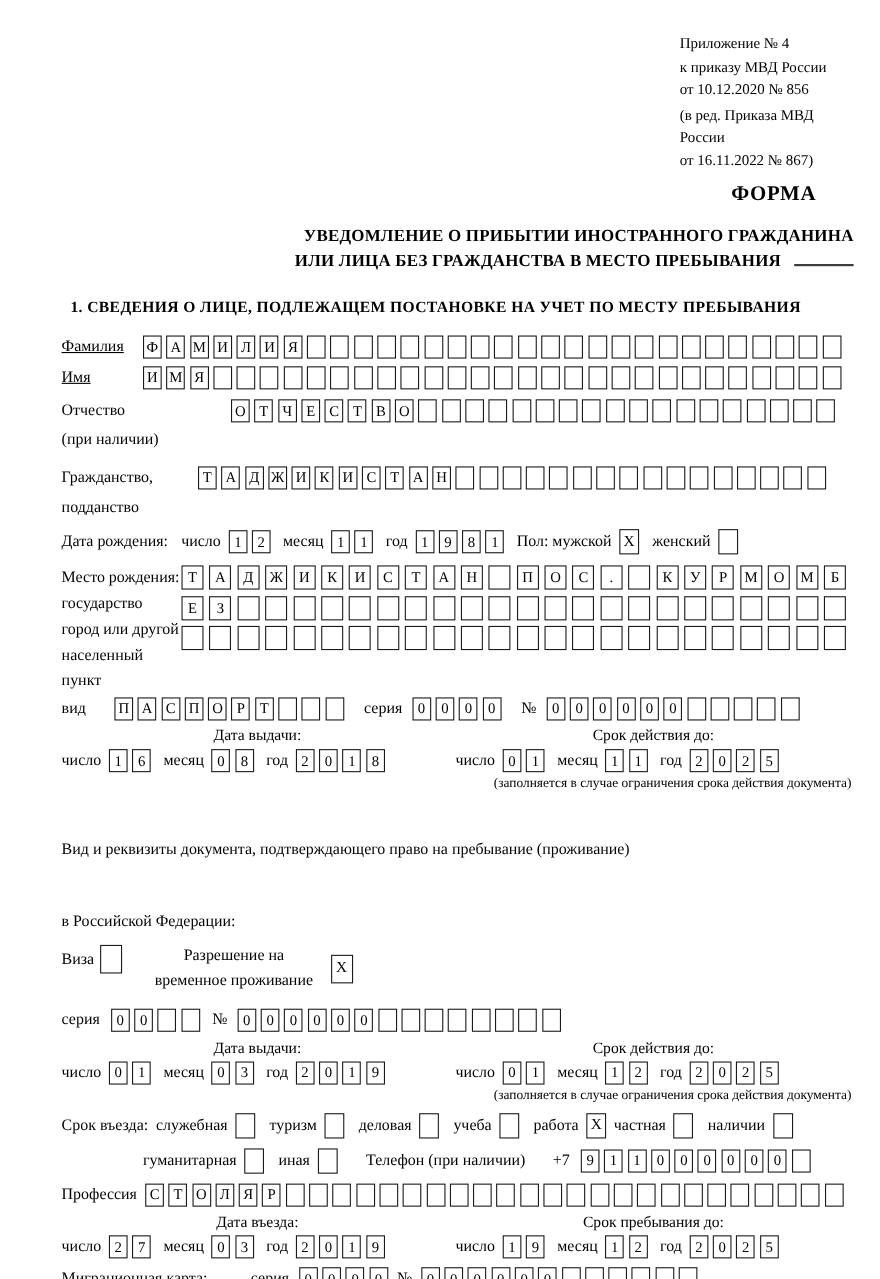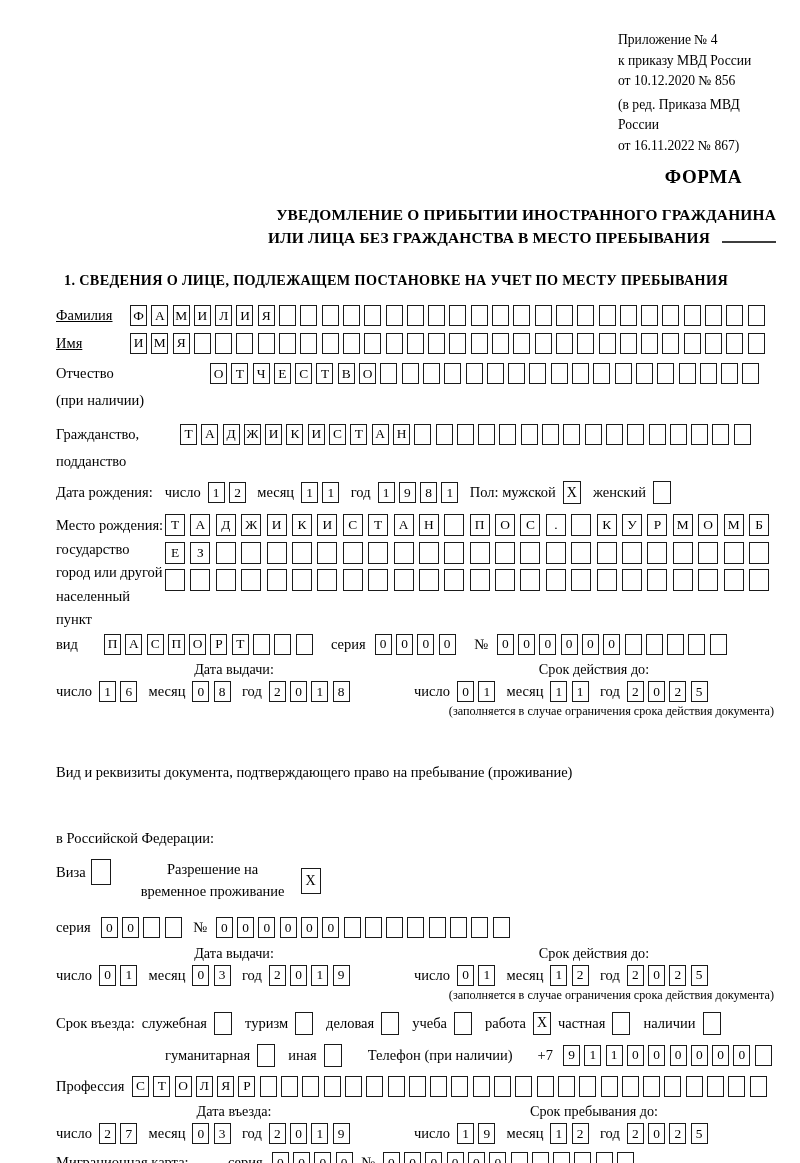--- a/index.html
+++ b/index.html
@@ -80,21 +80,21 @@
   .permits .cb { margin-left: 8px; margin-top: 1px; }
   .permits .g1 { margin-left: 26px; }
   .permits .g2 { margin-left: 22px; }
   .permits .g3 { margin-left: 24px; }
 
   
   .visit-row { display: flex; align-items: center; margin-bottom: 9px; }
   .visit-row .vl { margin-right: 7px; flex: none; }
   .visit-row .cb { margin-right: 13px; }
   .visit-row .cb.last { margin-right: 0; }
-  .indent74 { margin-left: 74px; justify-content: flex-end; }
+  .indent74 { margin-left: 74px; }
   .phone-lbl { margin-left: 26px; }
   .phone-prefix { margin: 0 10px 0 18px; }
 
   
   .mig-row .lbl1 { width: 172px; }
   .mig-row .mid { margin: 0 9px 0 0; }
 </style>
 </head>
 <body>
 

